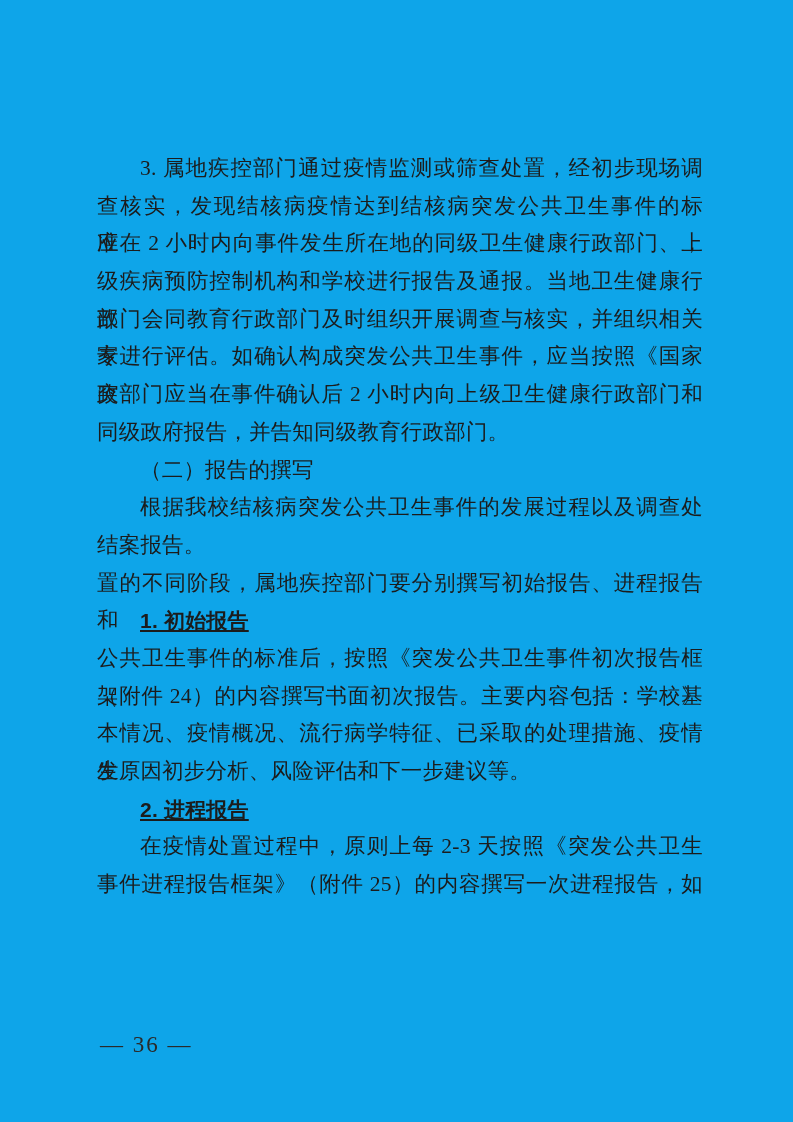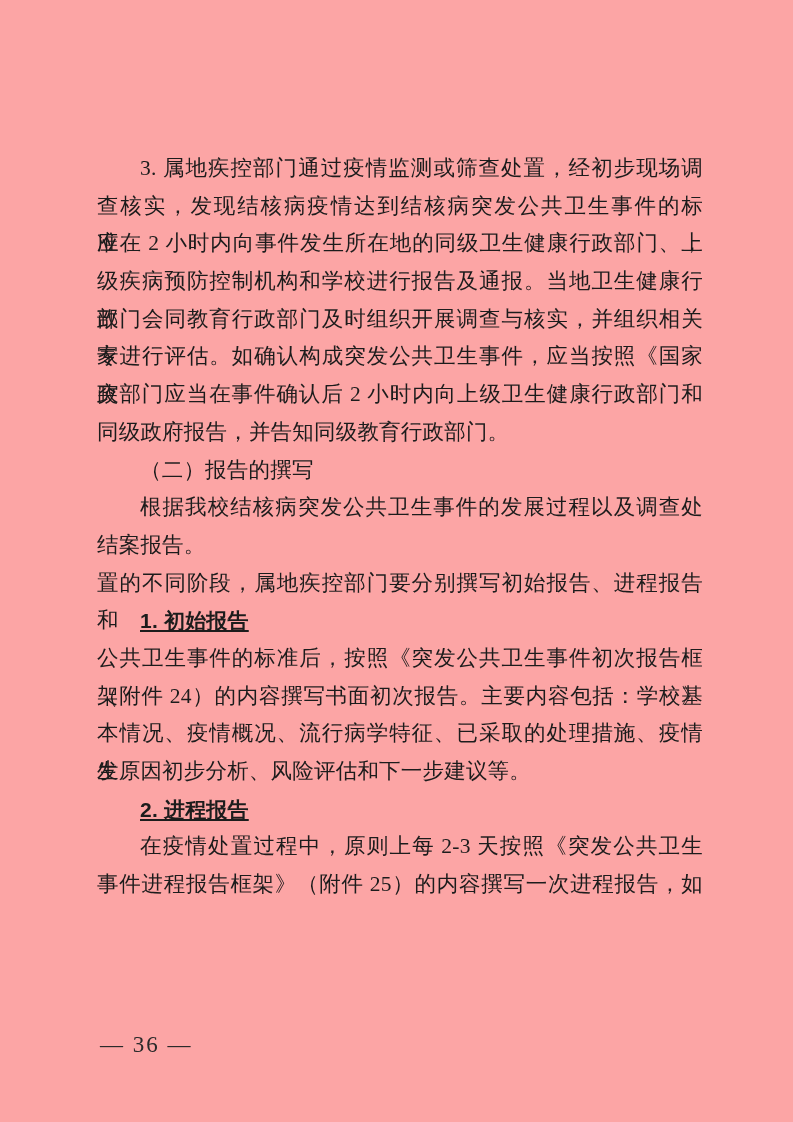--- a/index.html
+++ b/index.html
@@ -5,21 +5,21 @@
   html, body {
     margin: 0;
     padding: 0;
     background: #e8e8e8;
   }
   .page {
     position: relative;
     width: 793px;
     height: 1122px;
     margin: 0 auto;
-    background: #fca5a5;
+    background: #0ea5e9;
     overflow: hidden;
     font-family: "Liberation Serif", "DejaVu Serif", serif;
     color: #1c1c1c;
   }
   .content {
     position: absolute;
     left: 97px;
     top: 150px;
     width: 606px;
   }

